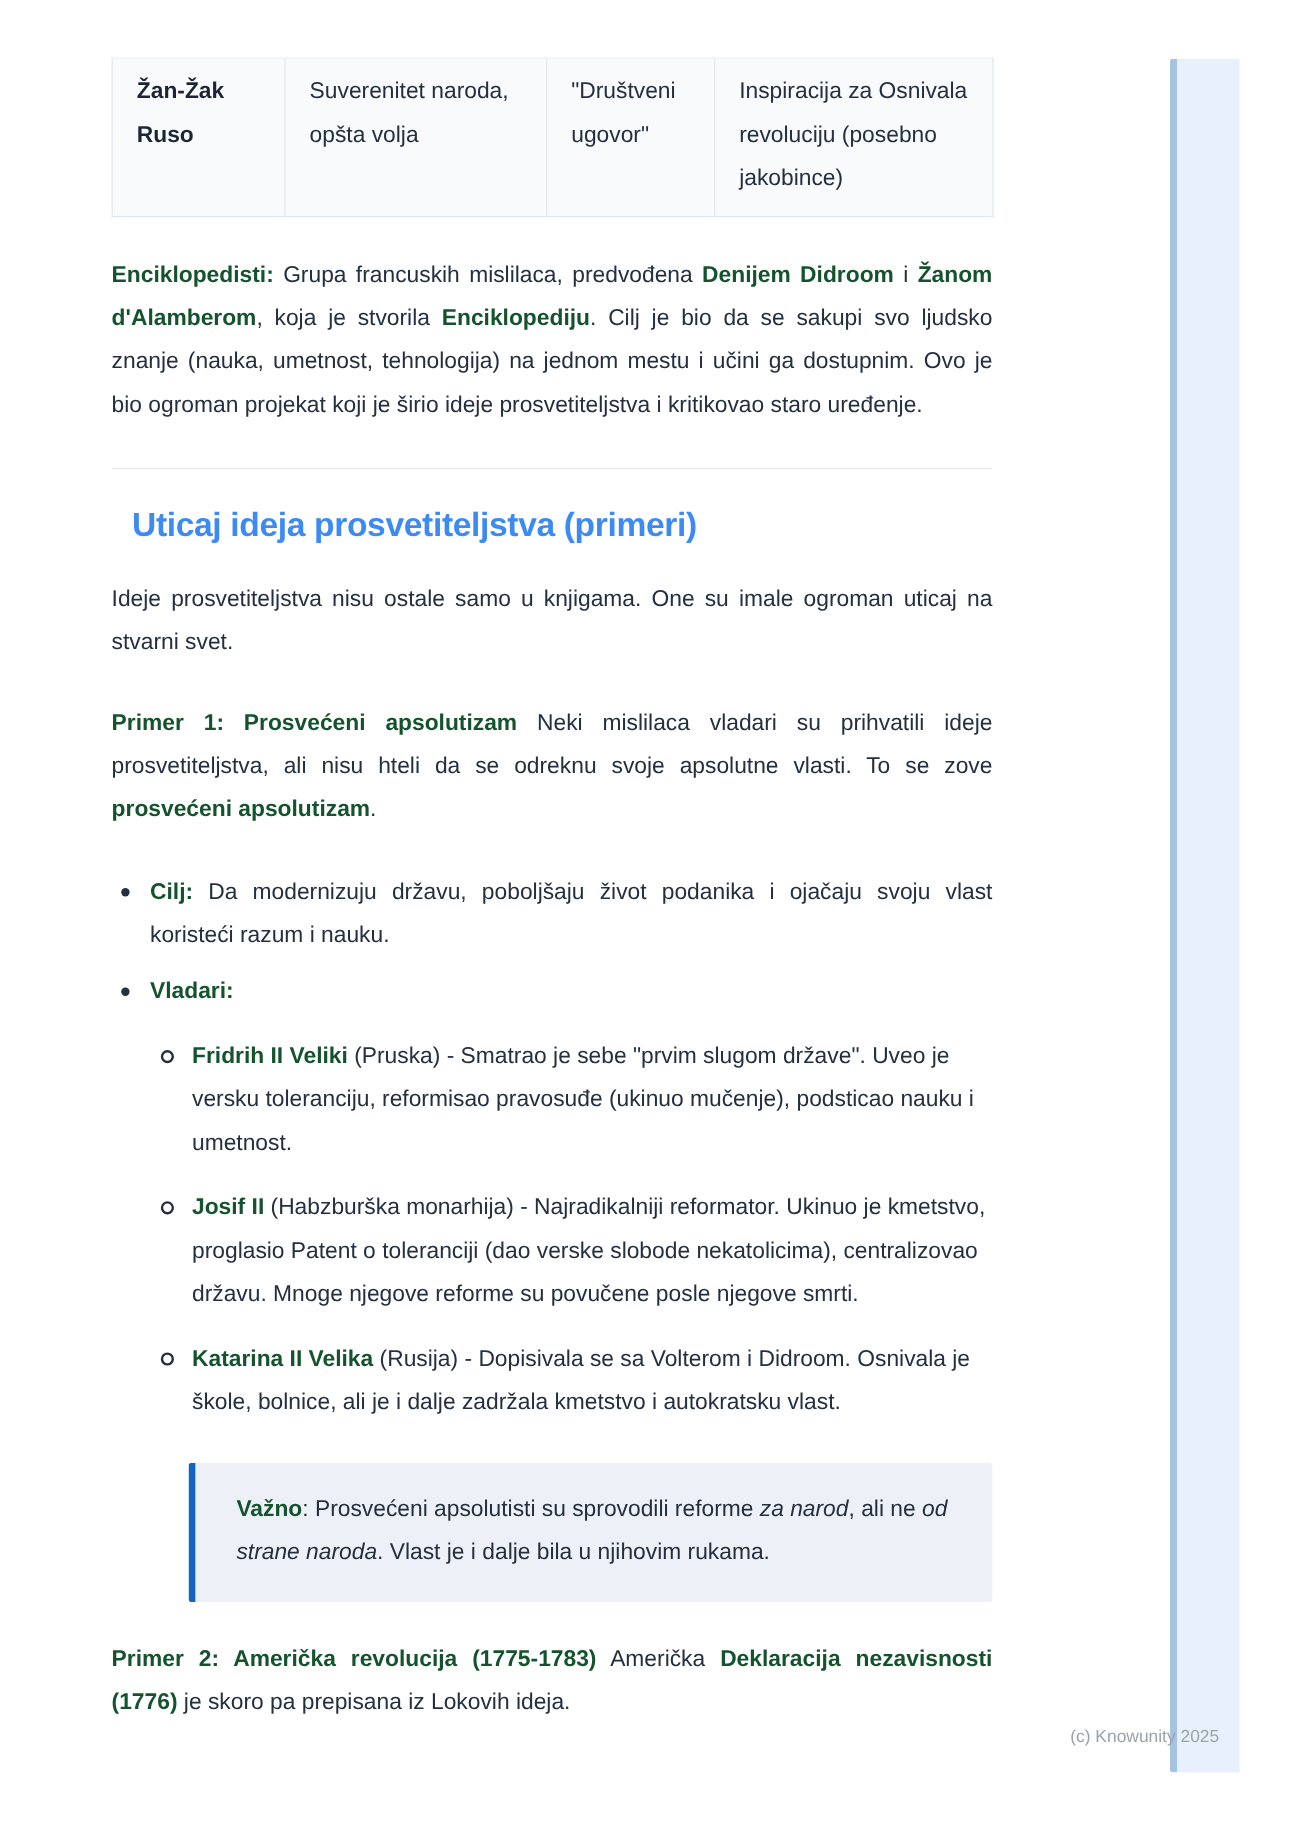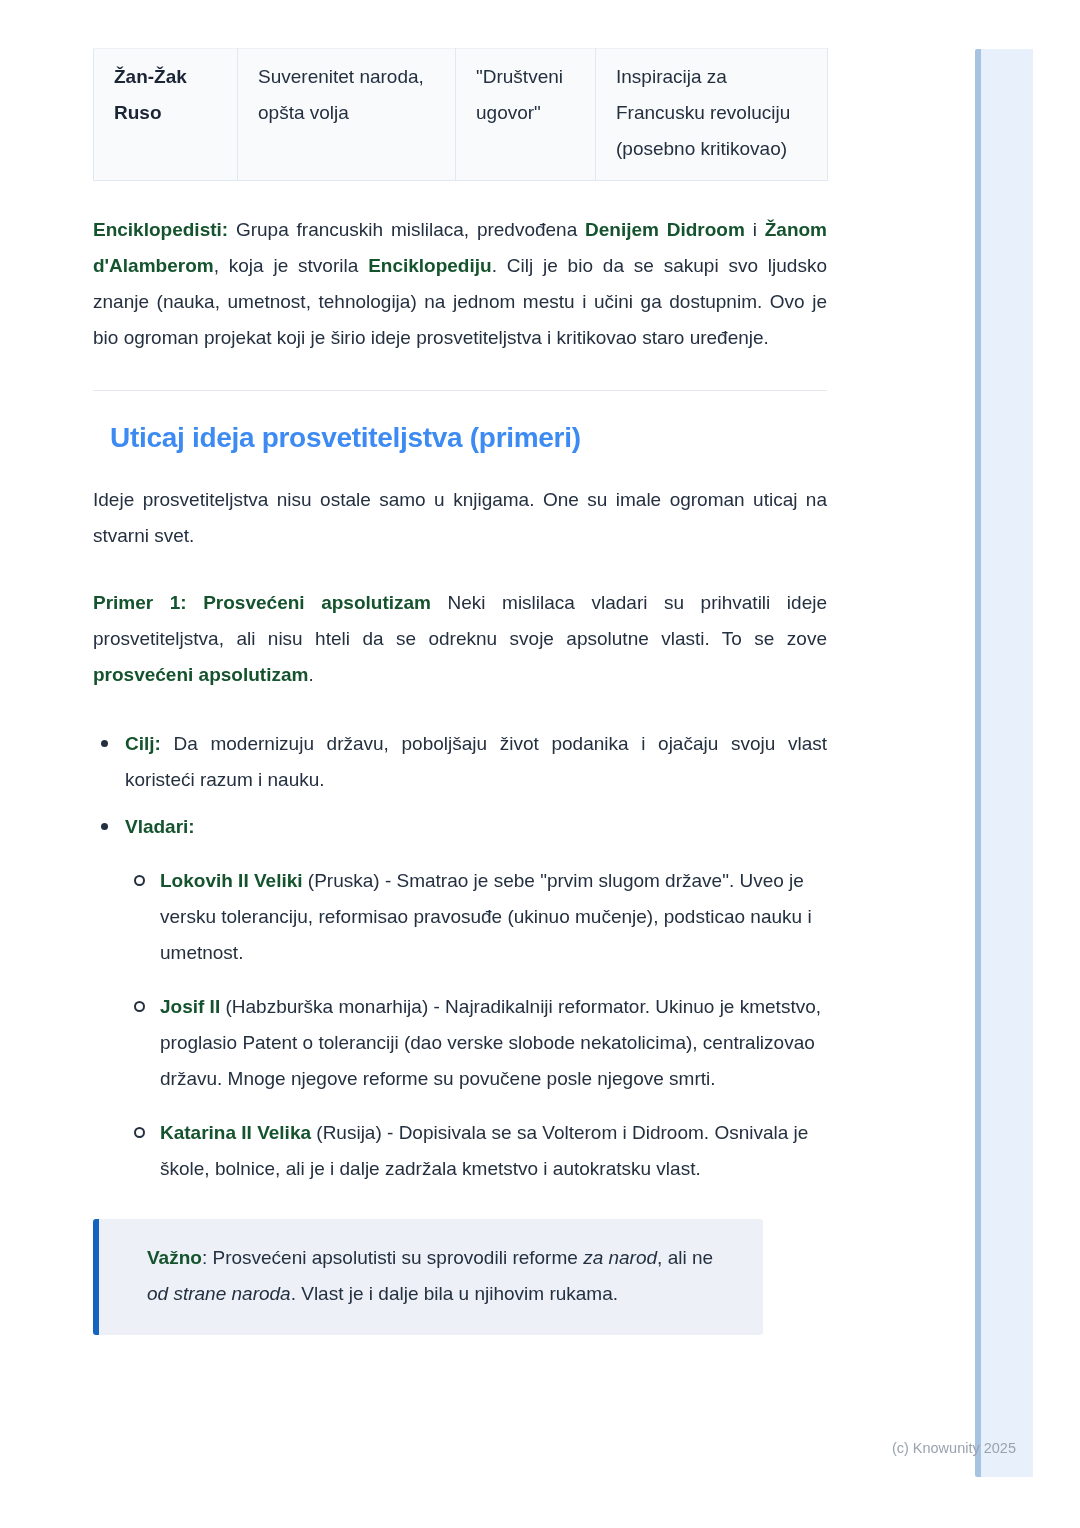--- a/index.html
+++ b/index.html
@@ -57,26 +57,26 @@
   ul.sub-list { list-style:none; margin-top:18px; }
   ul.sub-list > li { position:relative; padding-left:35px; margin-top:18px; }
   ul.sub-list > li::before {
     content:""; position:absolute; left:9px; top:12px;
     width:7px; height:7px; border-radius:50%;
     border:2px solid var(--body_text, #243040);
     background:transparent;
   }
   
   .callout {
-    margin-top:32px;
+    margin-left:64px; margin-top:32px;
     width:670px;
     background:var(--callout_bg, #edf0f6);
     border-left:6px solid var(--callout_border, #1565c0);
     border-radius:3px;
-    padding:21px 34px 23px 48px;
+    padding:21px 34px 23px 34px;
   }
   .callout p { margin:0; }
   
   .side-strip {
     position:absolute; left:975px; top:49px;
     width:58px; height:1428px;
     background:var(--strip_bg, #e8f1fb);
     border-left:6px solid var(--strip_edge, #a7c3e2);
     border-radius:2px 0 0 2px;
   }
@@ -96,49 +96,50 @@
       <col style="width:144px">
         <col style="width:218px">
         <col style="width:140px">
         <col style="width:232px">
     </colgroup>
     <tbody>
         <tr>
       <td class="b">Žan-Žak Ruso</td>
       <td>Suverenitet naroda, opšta volja</td>
       <td>"Društveni ugovor"</td>
-      <td>Inspiracija za Francusku revoluciju (posebno kritikovao)</td>
+      <td>Inspiracija za Osnivala revoluciju (posebno jakobince)</td>
     </tr>
   </tbody>
     </table>
 
   <p class="para just"><b>Enciklopedisti:</b><span> Grupa francuskih mislilaca, predvođena </span><b>Denijem Didroom</b><span> i </span><b>Žanom d'Alamberom</b><span>, koja je stvorila </span><b>Enciklopediju</b><span>. Cilj je bio da se sakupi svo ljudsko znanje (nauka, umetnost, tehnologija) na jednom mestu i učini ga dostupnim. Ovo je bio ogroman projekat koji je širio ideje prosvetiteljstva i kritikovao staro uređenje.</span></p>
 
   <hr class="divider">
 
   <h2 class="section">Uticaj ideja prosvetiteljstva (primeri)</h2>
 
   <p class="para just" style="margin-top:24px">Ideje prosvetiteljstva nisu ostale samo u knjigama. One su imale ogroman uticaj na stvarni svet.</p>
 
   <p class="para just"><b>Primer 1: Prosvećeni apsolutizam</b><span> Neki mislilaca vladari su prihvatili ideje prosvetiteljstva, ali nisu hteli da se odreknu svoje apsolutne vlasti. To se zove </span><b>prosvećeni apsolutizam</b><span>.</span></p>
 
   <ul class="main-list">
     <li class="just"><b>Cilj:</b><span> Da modernizuju državu, poboljšaju život podanika i ojačaju svoju vlast koristeći razum i nauku.</span></li>
     <li>
       <span><b>Vladari:</b></span>
       <ul class="sub-list">
-        <li><b>Lokovih II Veliki</b><span> (Pruska) - Smatrao je sebe "prvim slugom države". Uveo je versku toleranciju, reformisao pravosuđe (ukinuo mučenje), podsticao nauku i umetnost.</span></li>
+        <li><b>Fridrih II Veliki</b><span> (Pruska) - Smatrao je sebe "prvim slugom države". Uveo je versku toleranciju, reformisao pravosuđe (ukinuo mučenje), podsticao nauku i umetnost.</span></li>
         <li><b>Josif II</b><span> (Habzburška monarhija) - Najradikalniji reformator. Ukinuo je kmetstvo, proglasio Patent o toleranciji (dao verske slobode nekatolicima), centralizovao državu. Mnoge njegove reforme su povučene posle njegove smrti.</span></li>
         <li><b>Katarina II Velika</b><span> (Rusija) - Dopisivala se sa Volterom i Didroom. Osnivala je škole, bolnice, ali je i dalje zadržala kmetstvo i autokratsku vlast.</span></li>
       </ul>
     </li>
   </ul>
 
   <div class="callout">
     <p><b>Važno</b><span>: Prosvećeni apsolutisti su sprovodili reforme </span><i>za narod</i><span>, ali ne </span><i>od strane naroda</i><span>. Vlast je i dalje bila u njihovim rukama.</span></p>
   </div>
 
+  <p class="para just" style="margin-top:30px"><b>Primer 2: Američka revolucija (1775-1783)</b><span> Američka </span><b>Deklaracija nezavisnosti (1776)</b><span> je skoro pa prepisana iz Lokovih ideja.</span></p>
 
 </div>
 
 <div class="side-strip"></div>
 
 <div class="watermark">(c) Knowunity 2025</div>
 
 </body></html>

